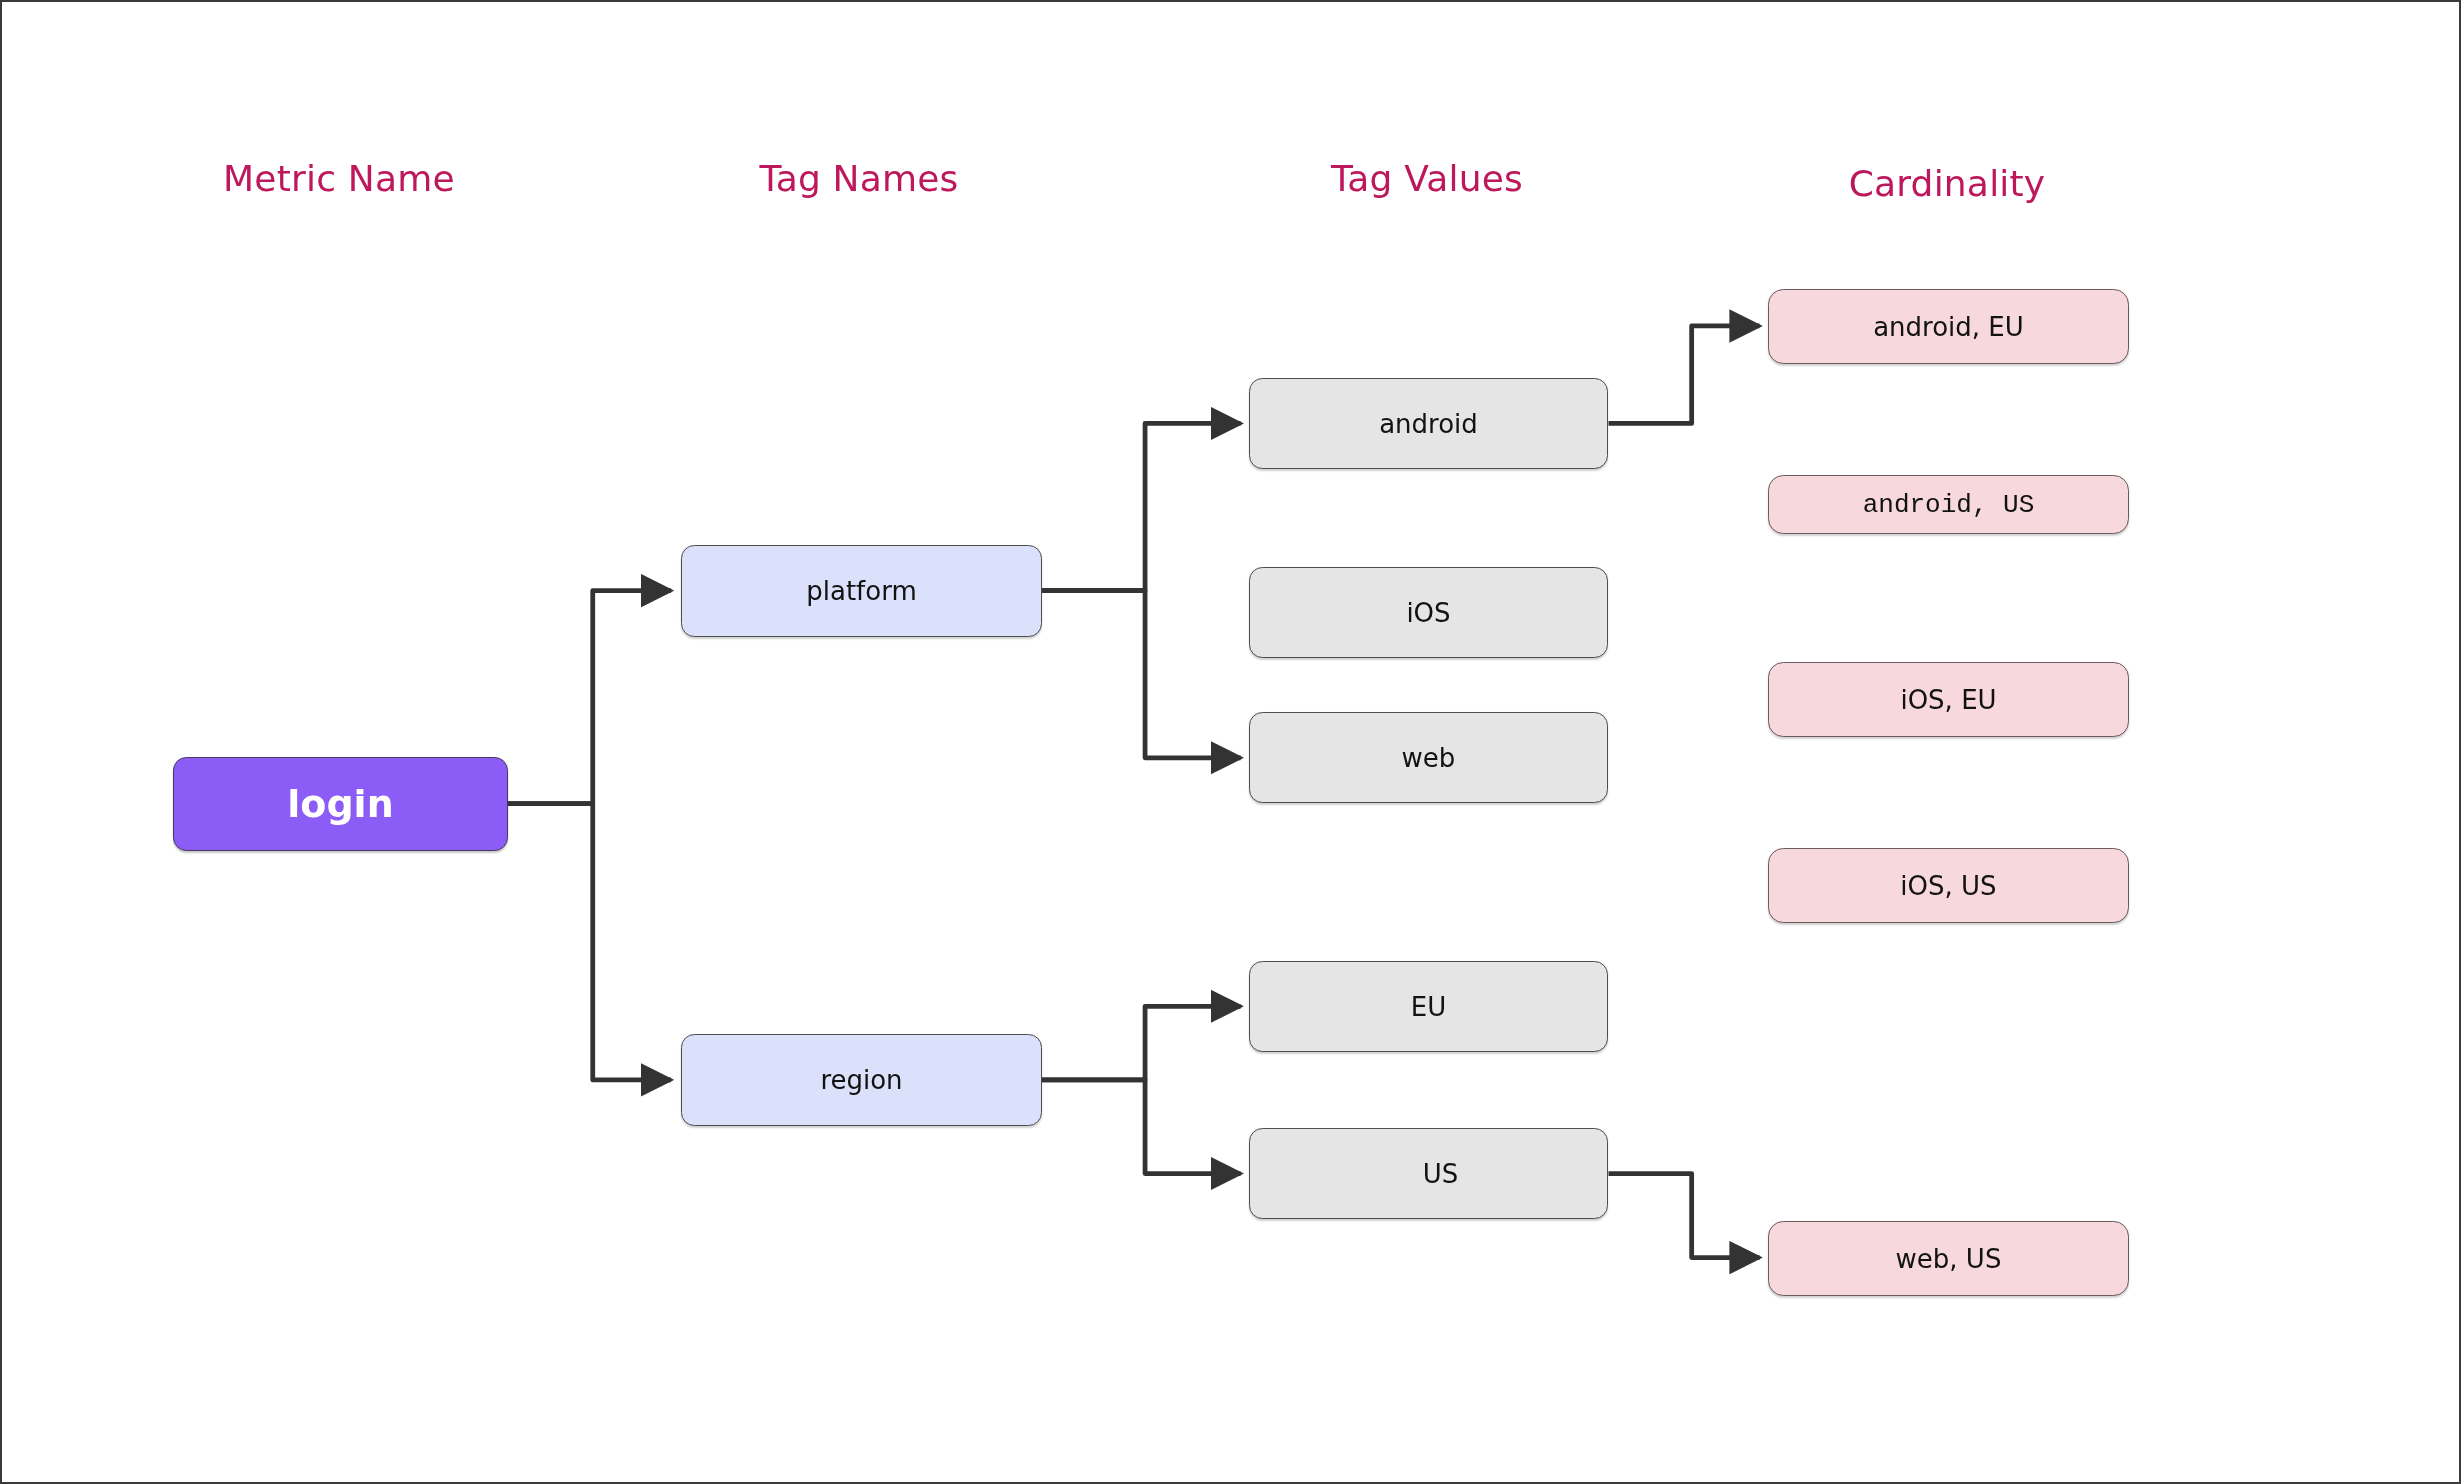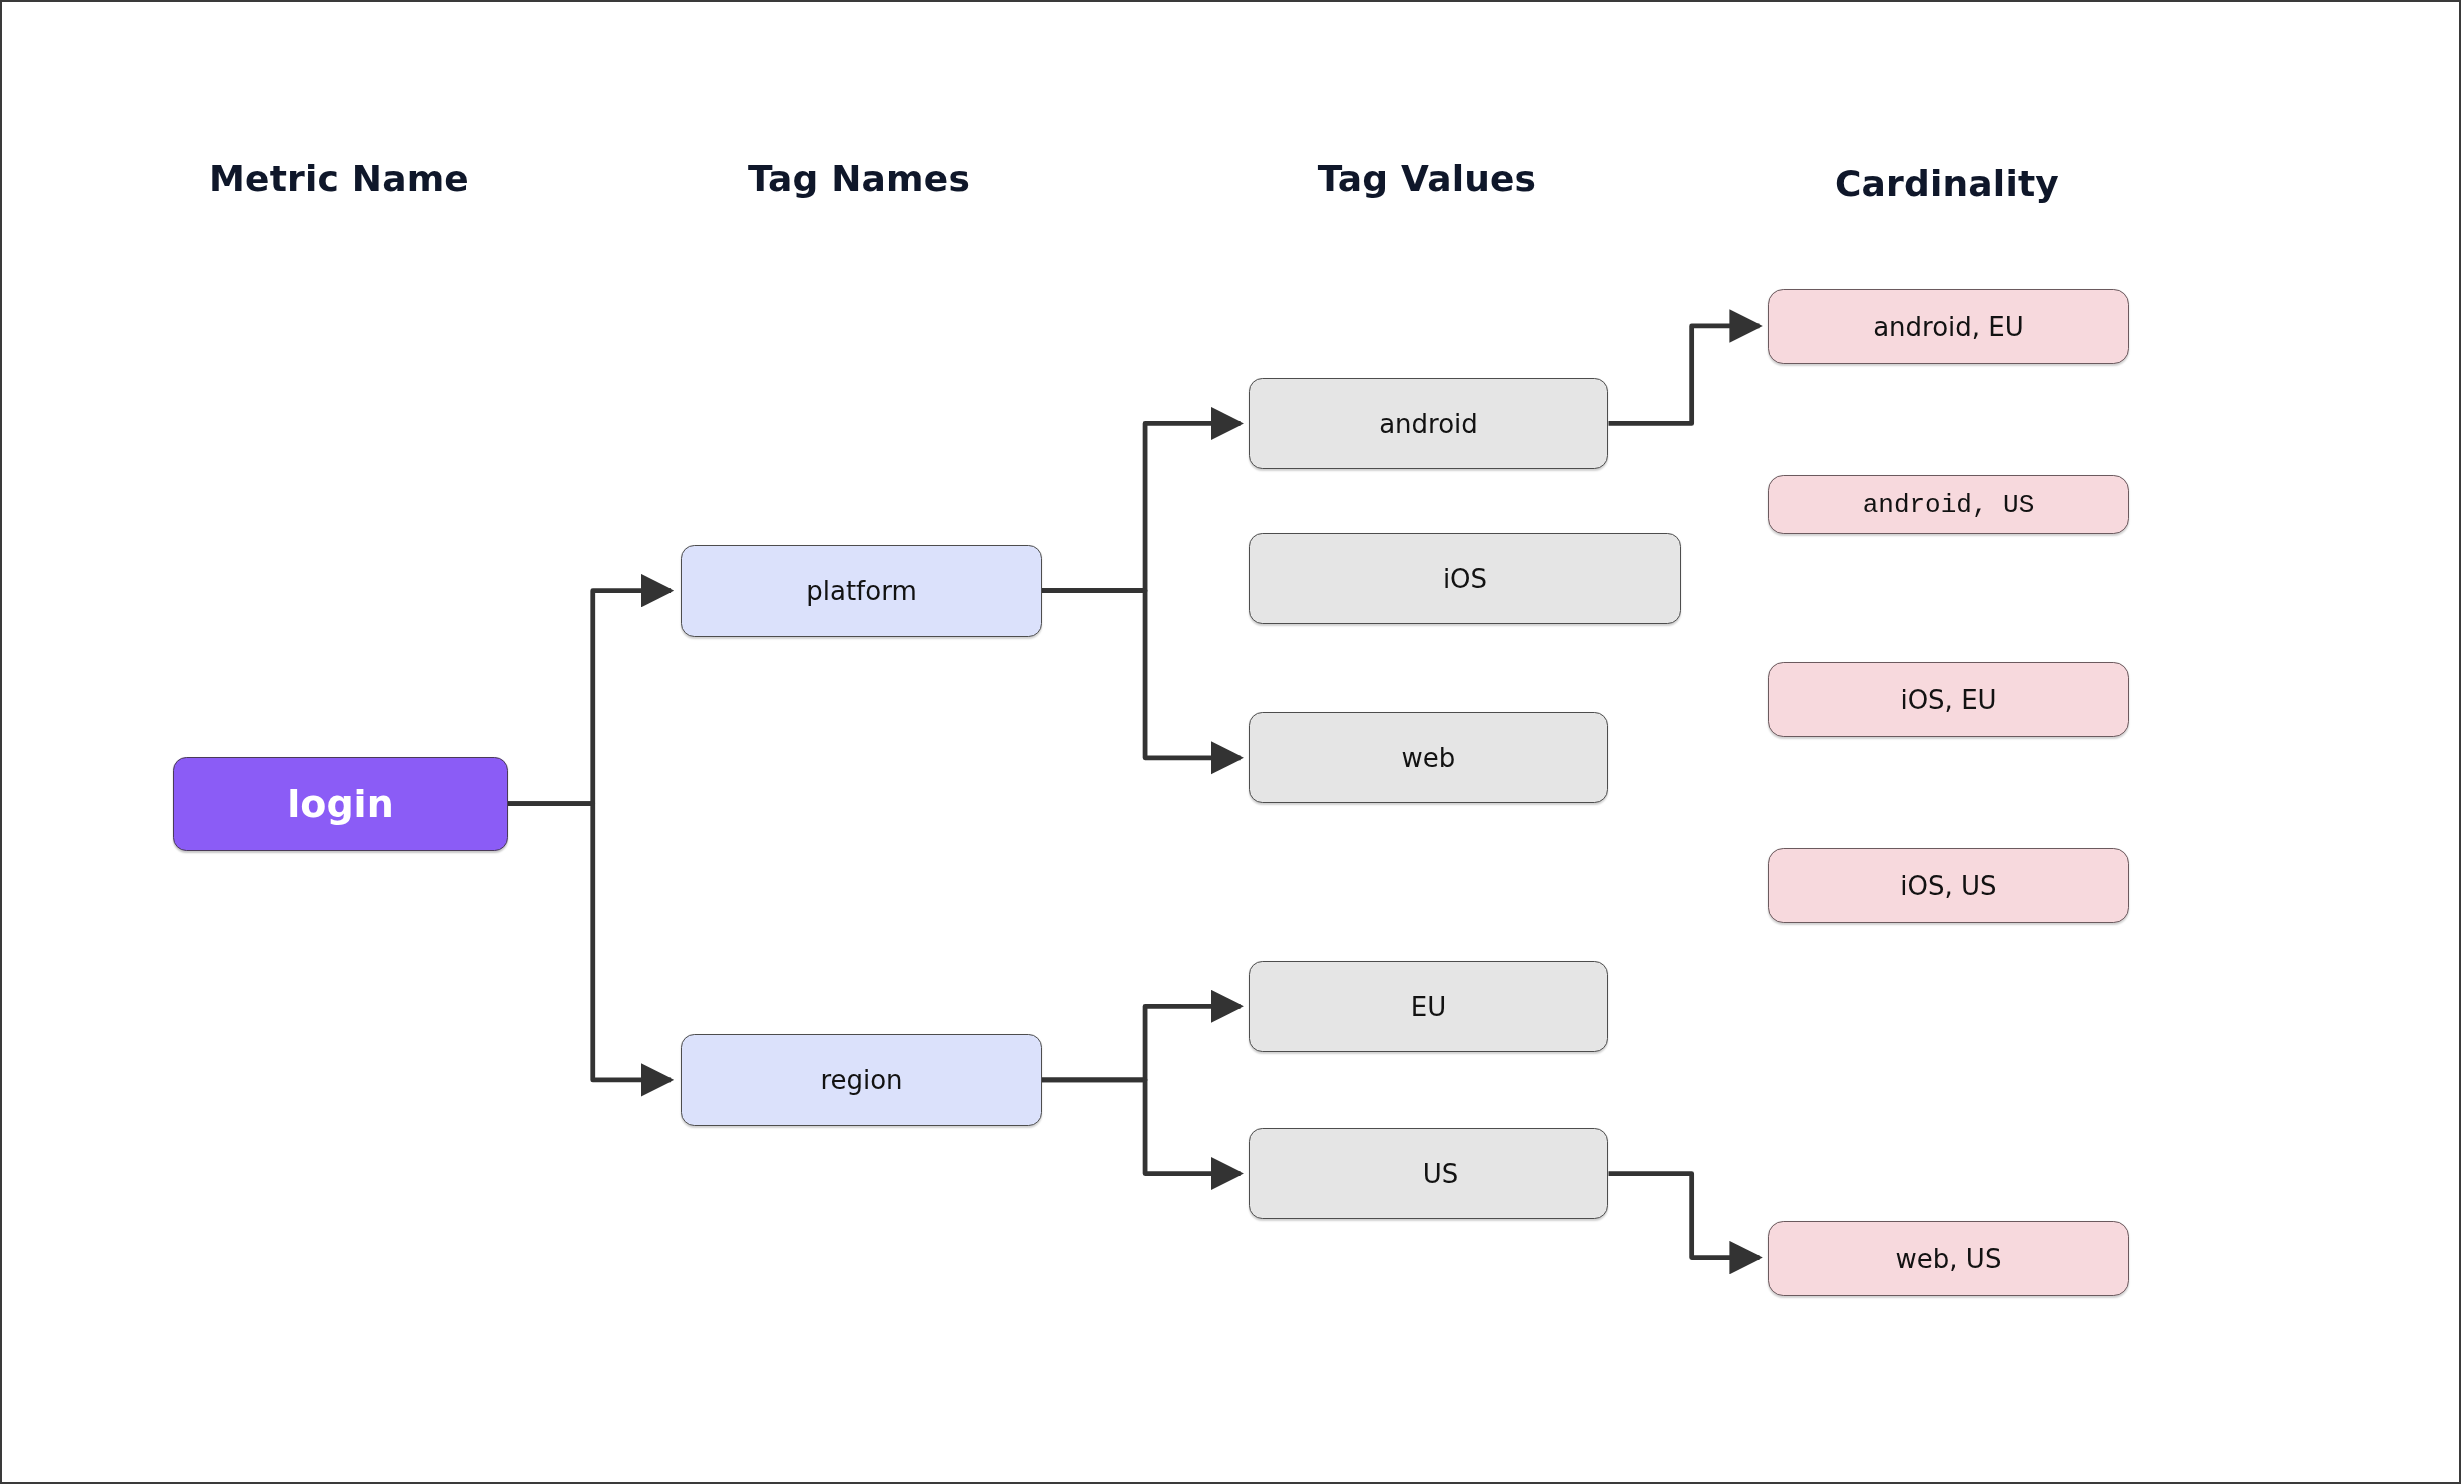--- a/index.html
+++ b/index.html
@@ -13,22 +13,22 @@
     height: 1484px;
     background: #ffffff;
     border: 2.9px solid #3a3a3a;
     box-sizing: border-box;
     overflow: hidden;
     font-family: "DejaVu Sans", "Liberation Sans", sans-serif;
   }
   .col-header {
     position: absolute;
     font-size: 36px;
-    font-weight: bold;
-    color: #0f172a;
+    font-weight: normal;
+    color: #be185d;
     white-space: nowrap;
     transform: translateX(-50%);
     letter-spacing: 0.2px;
   }
   .node {
     position: absolute;
     display: flex;
     align-items: center;
     justify-content: center;
     box-sizing: border-box;
@@ -109,21 +109,21 @@
   <div class="col-header" style="left:857px; top:156px;">Tag Names</div>
   <div class="col-header" style="left:1425px; top:156px;">Tag Values</div>
   <div class="col-header" style="left:1945px; top:161px;">Cardinality</div>
 
   <div class="node node-metric" style="left:171px; top:755px; width:335px; height:94px;">login</div>
 
   <div class="node node-tagname" style="left:679px; top:543px; width:361px; height:92px;">platform</div>
   <div class="node node-tagname" style="left:679px; top:1032px; width:361px; height:92px;">region</div>
 
   <div class="node node-tagvalue" style="left:1247px; top:376px; width:359px; height:91px;">android</div>
-  <div class="node node-tagvalue" style="left:1247px; top:531px; width:432px; height:91px;">iOS</div>
+  <div class="node node-tagvalue" style="left:1247px; top:565px; width:359px; height:91px;">iOS</div>
   <div class="node node-tagvalue" style="left:1247px; top:710px; width:359px; height:91px;">web</div>
   <div class="node node-tagvalue" style="left:1247px; top:959px; width:359px; height:91px;">EU</div>
   <div class="node node-tagvalue" style="left:1247px; top:1126px; width:359px; height:91px;padding-left:24px;">US</div>
 
   <div class="node node-card" style="left:1766px; top:287px; width:361px; height:75px;">android, EU</div>
   <div class="node node-card" style="left:1766px; top:473px; width:361px; height:59px;font-family:Liberation Mono, monospace;">android, US</div>
   <div class="node node-card" style="left:1766px; top:660px; width:361px; height:75px;">iOS, EU</div>
   <div class="node node-card" style="left:1766px; top:846px; width:361px; height:75px;">iOS, US</div>
   <div class="node node-card" style="left:1766px; top:1219px; width:361px; height:75px;">web, US</div>
 

